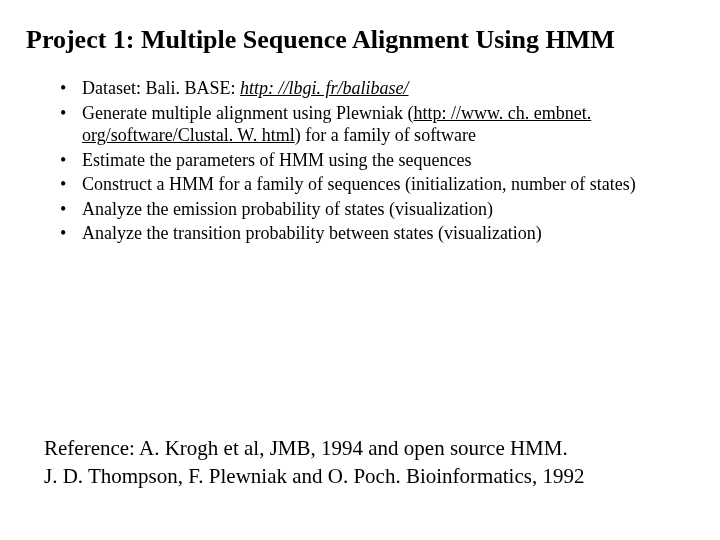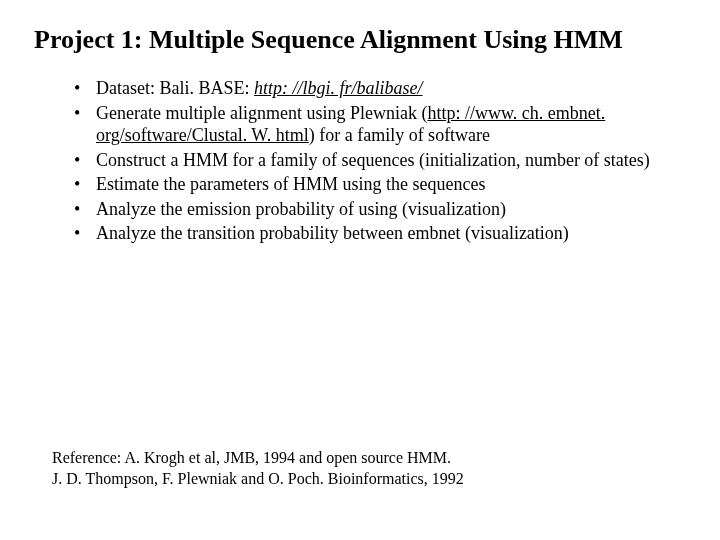--- a/index.html
+++ b/index.html
@@ -6,36 +6,36 @@
     margin: 0;
     padding: 0;
     width: 720px;
     height: 540px;
     background: #fff;
     font-family: "Times New Roman", Times, serif;
     color: #000;
     box-sizing: border-box;
   }
   .slide {
-    padding: 24px 34px 0 34px;
+    padding: 24px 34px 0 26px;
     box-sizing: border-box;
     width: 720px;
     height: 536px;
     position: relative;
   }
   .title {
     font-size: 26px;
     font-weight: bold;
     margin: 0 0 22px 0;
     line-height: 1.2;
   }
   ul.bullets {
     list-style: none;
     padding: 0 0 0 22px;
-    margin: 18px;
+    margin: 12px;
   }
   ul.bullets li {
     position: relative;
     padding-left: 22px;
     font-size: 18px;
     line-height: 1.25;
     margin-bottom: 2px;
   }
   ul.bullets li::before {
     content: "•";
@@ -45,39 +45,39 @@
     font-size: 18px;
   }
   .link {
     text-decoration: underline;
   }
   .link.italic {
     font-style: italic;
   }
   .reference {
     position: absolute;
-    left: 52px;
+    left: 44px;
     right: 40px;
     bottom: 46px;
-    font-size: 16px;
+    font-size: 21px;
     line-height: 1.3;
   }
 </style>
 </head>
 <body>
 
 <div class="slide">
   <h1 class="title">Project 1: Multiple Sequence Alignment Using HMM</h1>
 
   <ul class="bullets">
     <li><span>Dataset: Bali. BASE: </span><span class="link italic">http: //lbgi. fr/balibase/</span></li>
     <li><span>Generate multiple alignment using Plewniak (</span><span class="link">http: //www. ch. embnet. org/software/Clustal. W. html</span><span>) for a family of software</span></li>
+    <li><span>Estimate the parameters of HMM using the sequences</span></li>
     <li><span>Construct a HMM for a family of sequences (initialization, number of states)</span></li>
-    <li><span>Estimate the parameters of HMM using the sequences</span></li>
-    <li><span>Analyze the emission probability of using (visualization)</span></li>
-    <li><span>Analyze the transition probability between embnet (visualization)</span></li>
+    <li><span>Analyze the emission probability of states (visualization)</span></li>
+    <li><span>Analyze the transition probability between states (visualization)</span></li>
   </ul>
 
   <div class="reference">
     <div>Reference: A. Krogh et al, JMB, 1994 and open source HMM.</div>
     <div>J. D. Thompson, F. Plewniak and O. Poch. Bioinformatics, 1992</div>
   </div>
 </div>
 
 </body></html>

